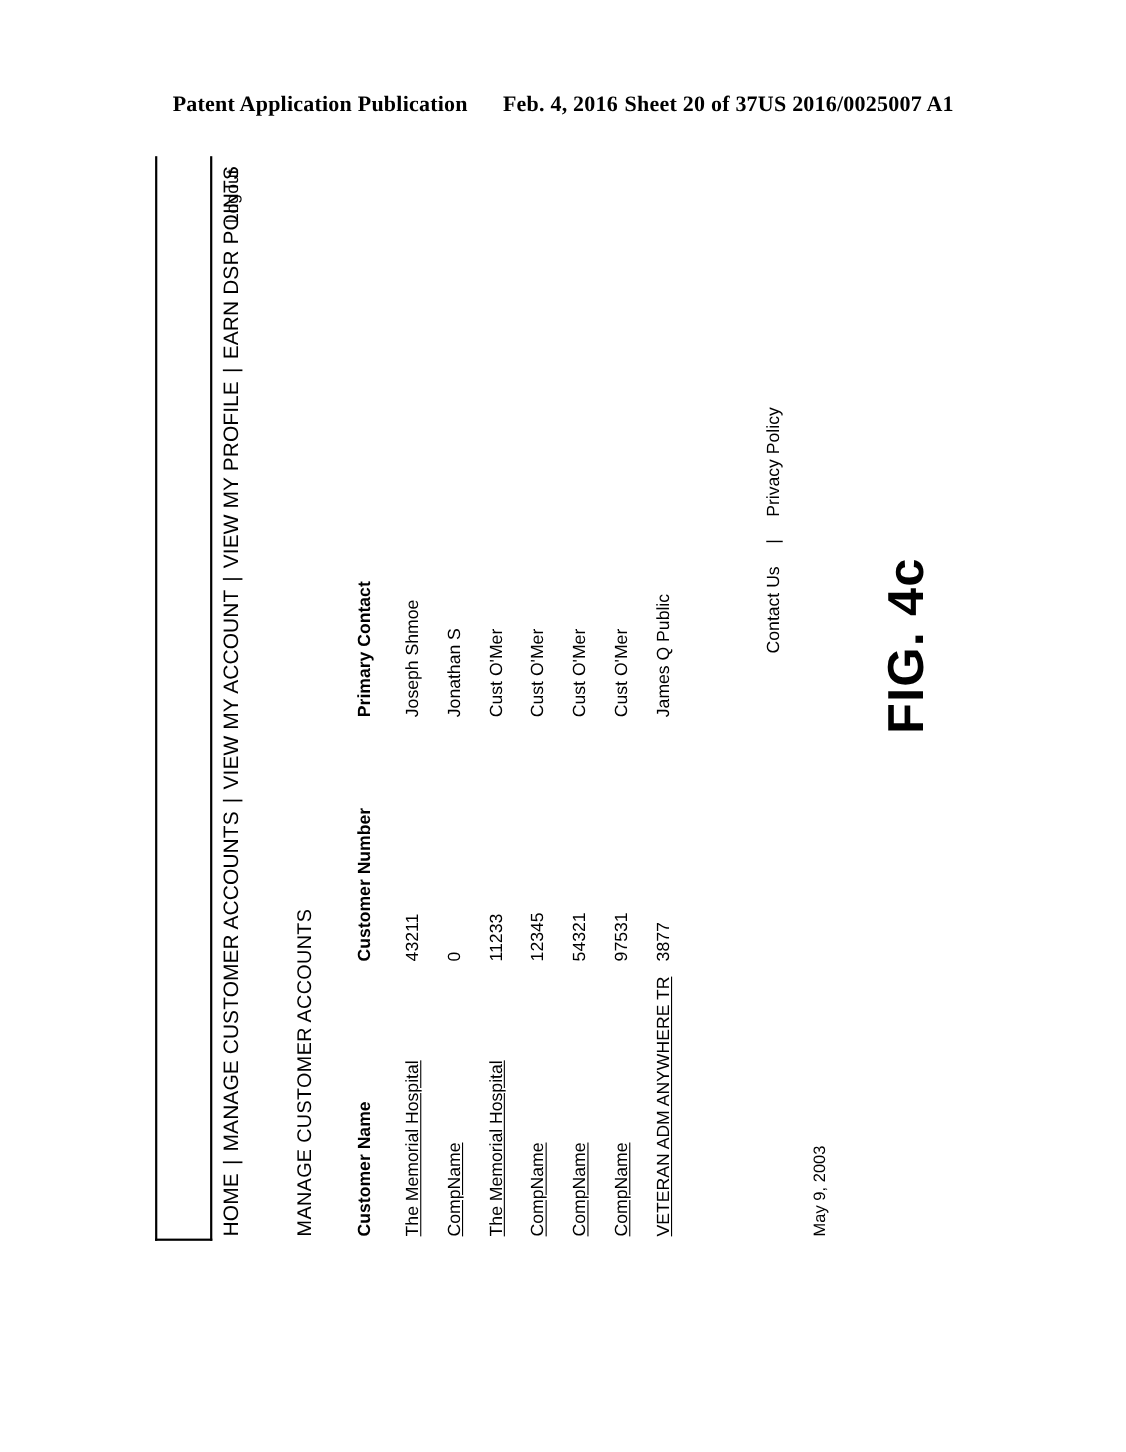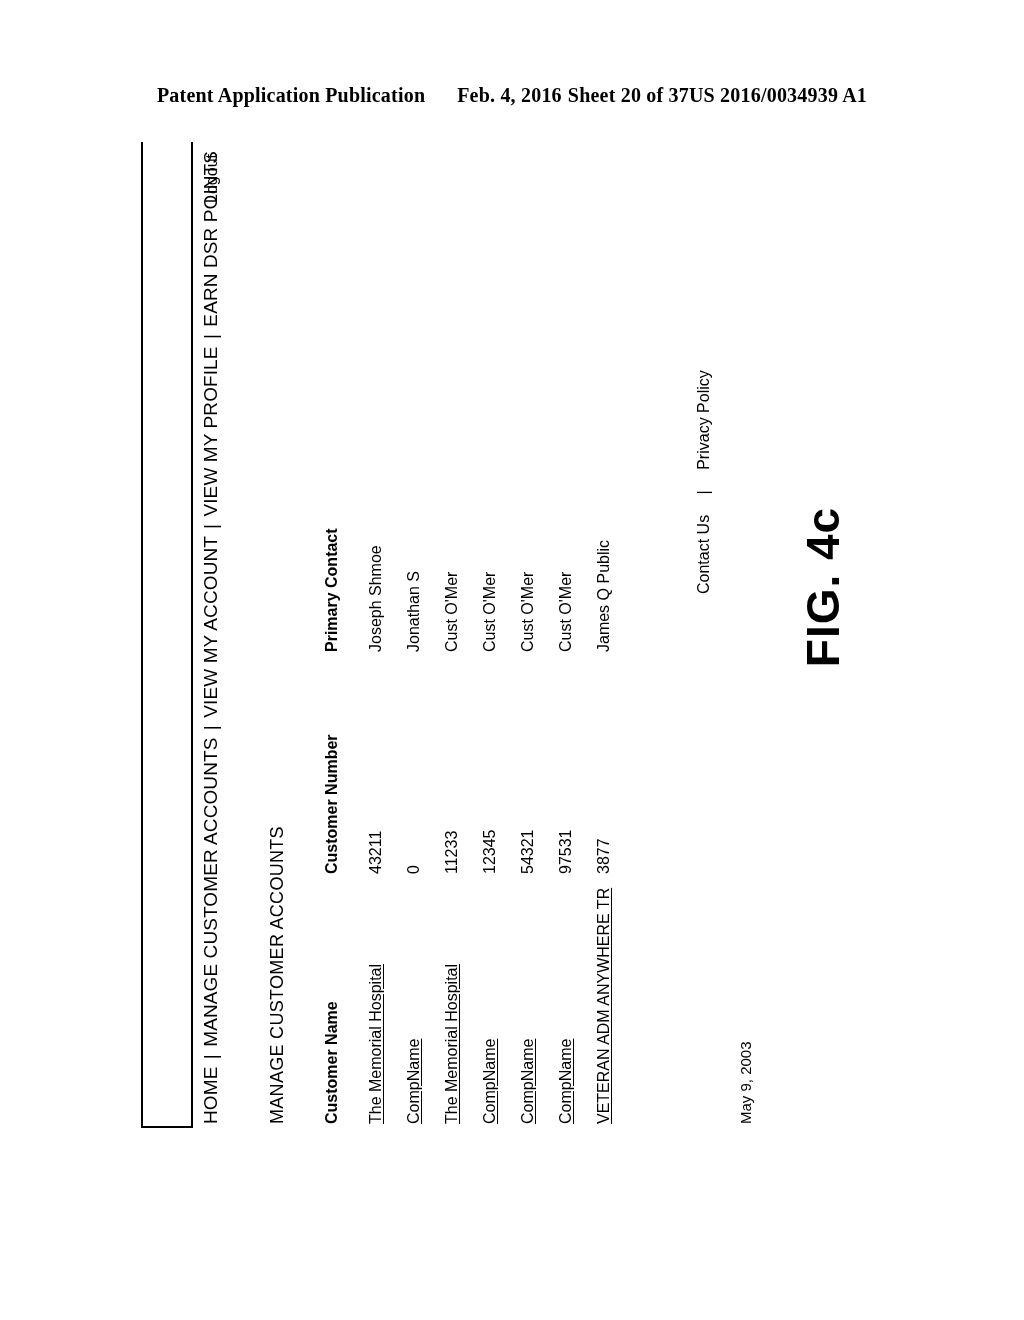--- a/index.html
+++ b/index.html
@@ -163,21 +163,21 @@
     white-space: nowrap;
   }
 </style>
 </head>
 <body>
 
 <div class="patent-header">
   <span class="ph-pub">Patent Application Publication</span>
   <span class="ph-date">Feb. 4, 2016</span>
   <span class="ph-sheet">Sheet 20 of 37</span>
-  <span class="ph-number">US 2016/0034939 A1</span>
+  <span class="ph-number">US 2016/0025007 A1</span>
 </div>
 
 <div class="rot-stage">
   <div class="figure">
 
     <div class="nav-box"></div>
 
     <div class="nav-links">
       <span>HOME</span>
       <span class="sep">|</span>

